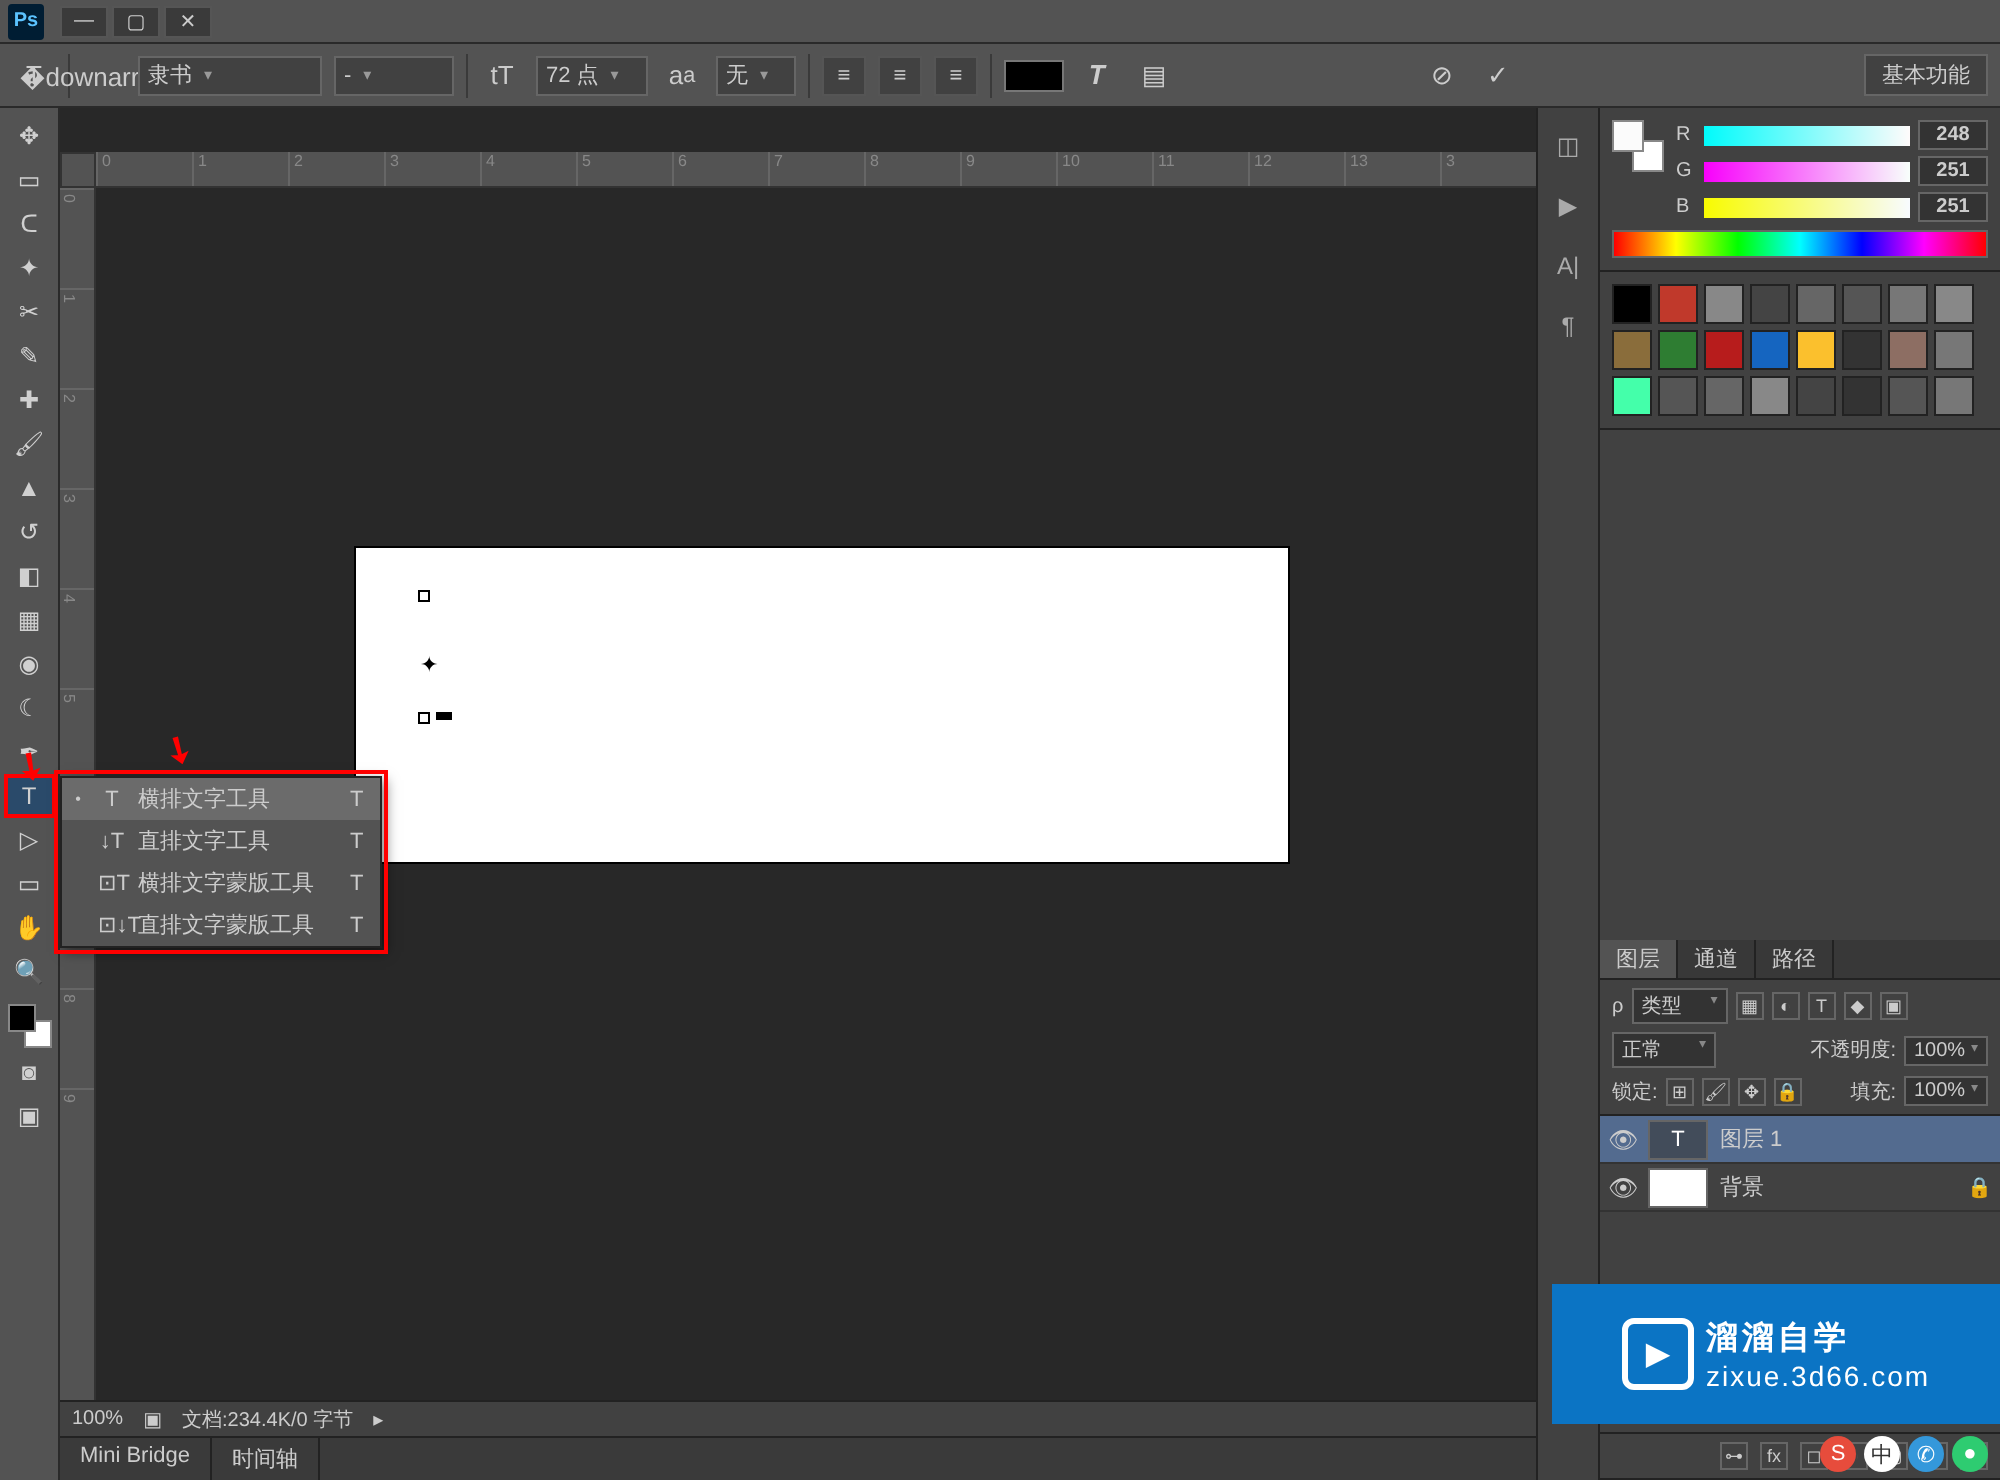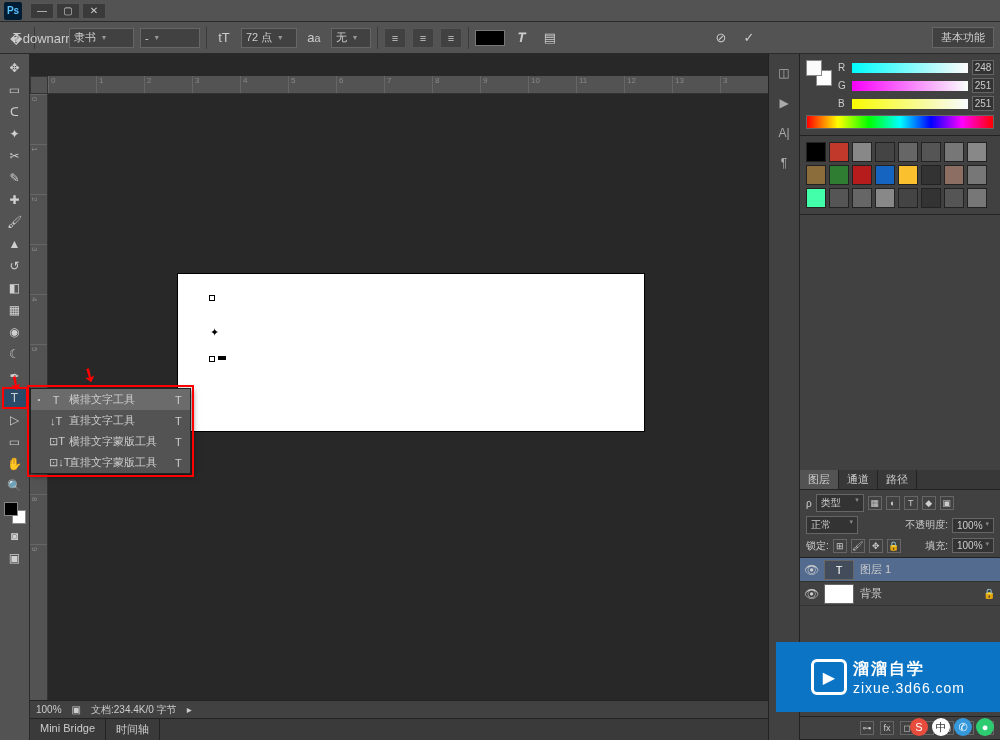--- a/index.html
+++ b/index.html
@@ -65,21 +65,21 @@
 
 
 .color-body { display:flex; gap:6px; }
 .fgbg-mini { width:26px; height:26px; position:relative; }
 .fgbg-mini .bg { position:absolute; right:0; bottom:0; width:16px; height:16px; background:#fff; border:1px solid #888; }
 .fgbg-mini .fg { position:absolute; left:0; top:0; width:16px; height:16px; background:#fbfbfb; border:1px solid #888; }
 .rgb-rows { flex:1; display:flex; flex-direction:column; gap:3px; }
 .rgb-row { display:flex; align-items:center; gap:4px; font-size:10px; }
 .rgb-row .lbl { width:10px; }
 .rgb-row .slider { flex:1; height:10px; }
-.rgb-row .val { width:22px; background:#333; border:1px solid #666; text-align:center; font-size:10px; padding:1px 0; }
+.rgb-row .val { width:35px; background:#333; border:1px solid #666; text-align:center; font-size:10px; padding:1px 0;font-weight:bold; }
 .r-grad { background:linear-gradient(90deg,#00fbfb,#fffbfb); }
 .g-grad { background:linear-gradient(90deg,#f800fb,#f8fffb); }
 .b-grad { background:linear-gradient(90deg,#f8fb00,#f8fbff); }
 .spectrum { height:14px; margin-top:4px; background:linear-gradient(90deg,#f00,#ff0,#0f0,#0ff,#00f,#f0f,#f00); border:1px solid #666; }
 
 
 .swatch-grid { display:grid; grid-template-columns:repeat(8,20px); gap:3px; }
 .swatch { width:20px; height:20px; border:1px solid #222; }
 
 
@@ -126,21 +126,21 @@
     <div class="winbtn">—</div>
     <div class="winbtn">▢</div>
     <div class="winbtn">✕</div>
   </div>
 </div>
 
 <div class="optbar">
   <div class="opt-icon">T</div>
   <div class="divider"></div>
   <div class="opt-icon">�downarrowT</div>
-  <div class="opt-sel" style="width:65px">
+  <div class="opt-sel" style="width:92px">
       <span>隶书</span>
     </div>
   <div class="opt-sel" style="width:60px">
       <span>-</span>
     </div>
   <div class="divider"></div>
   <div class="opt-icon">tT</div>
   <div class="opt-sel" style="width:56px">
       <span>72 点</span>
     </div>

